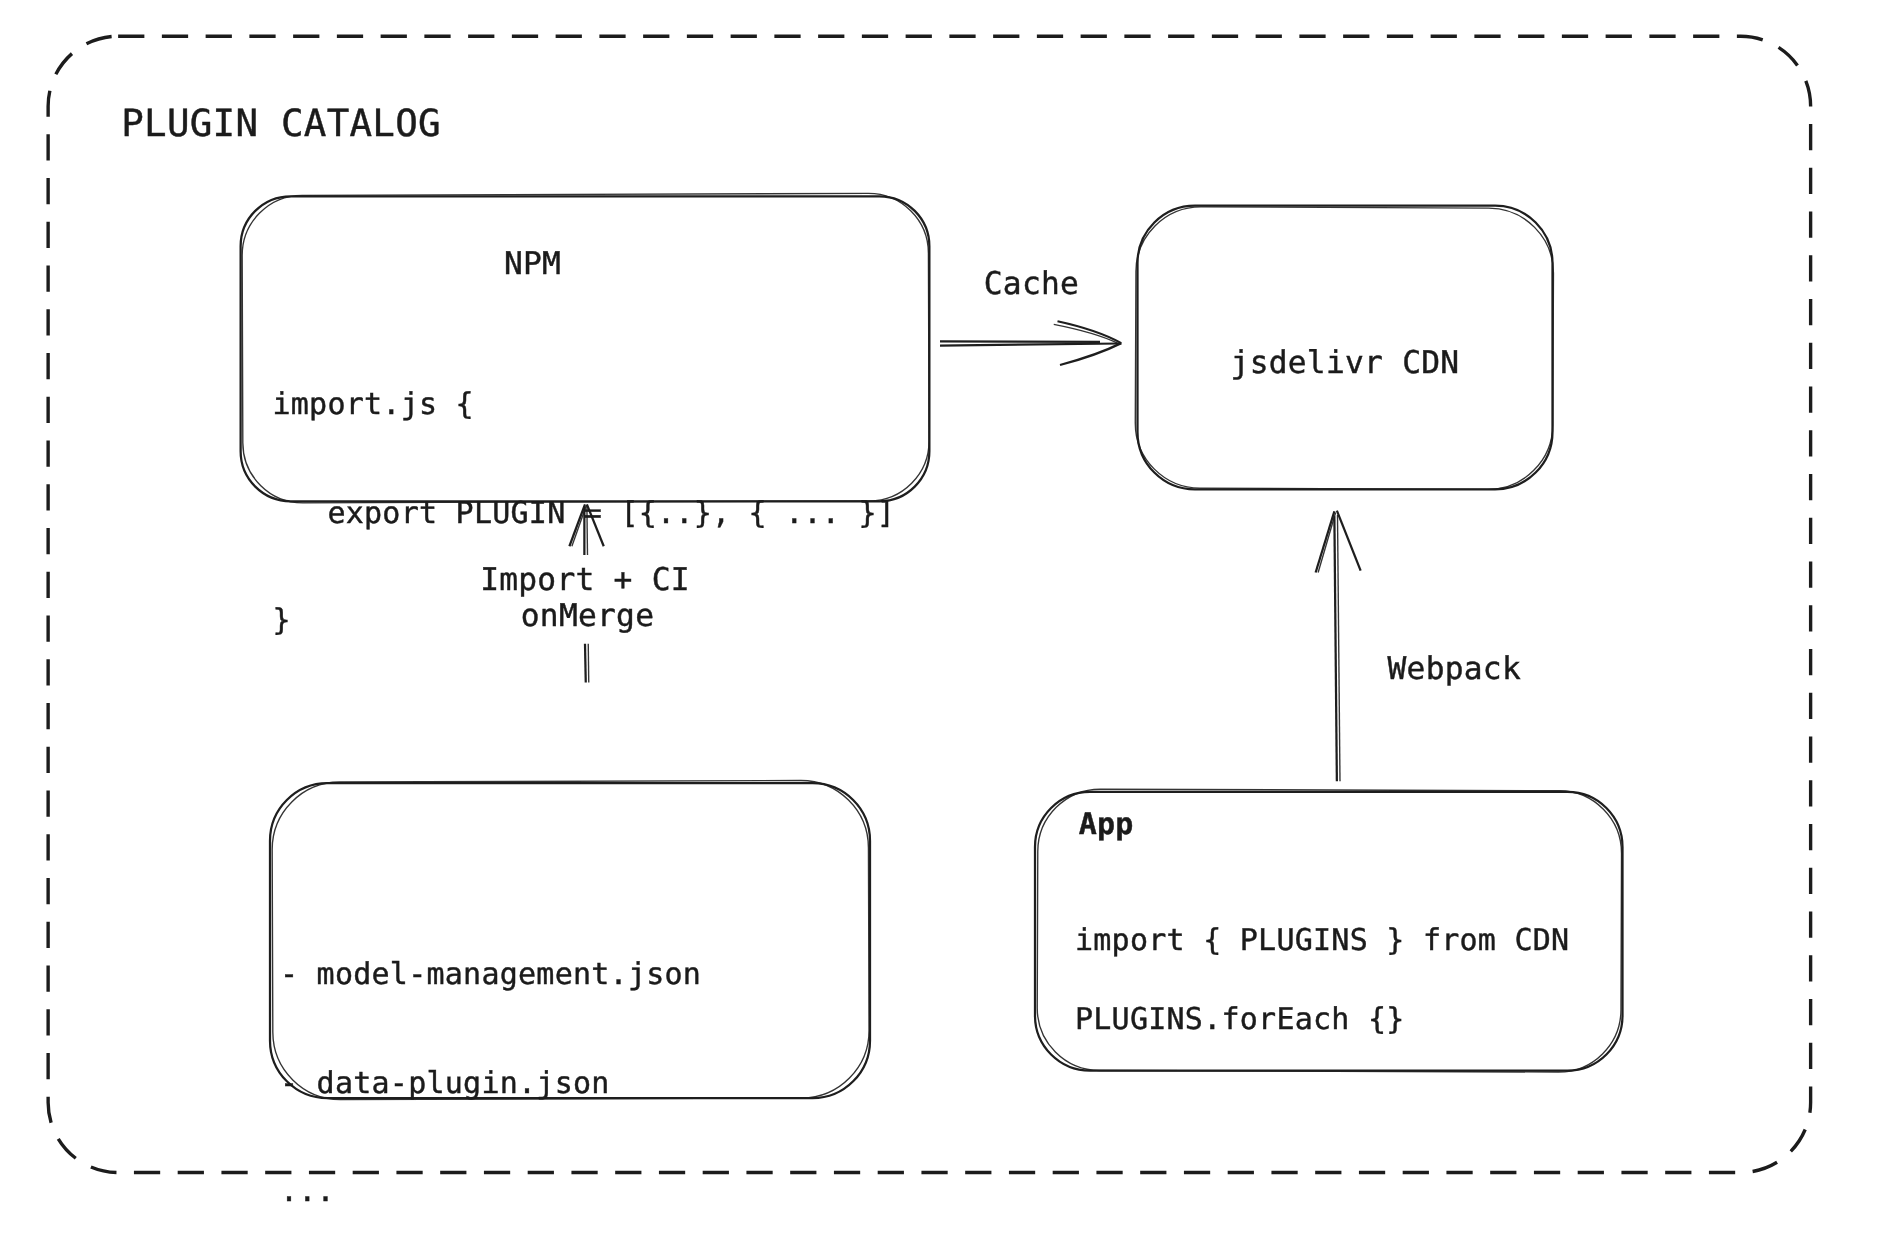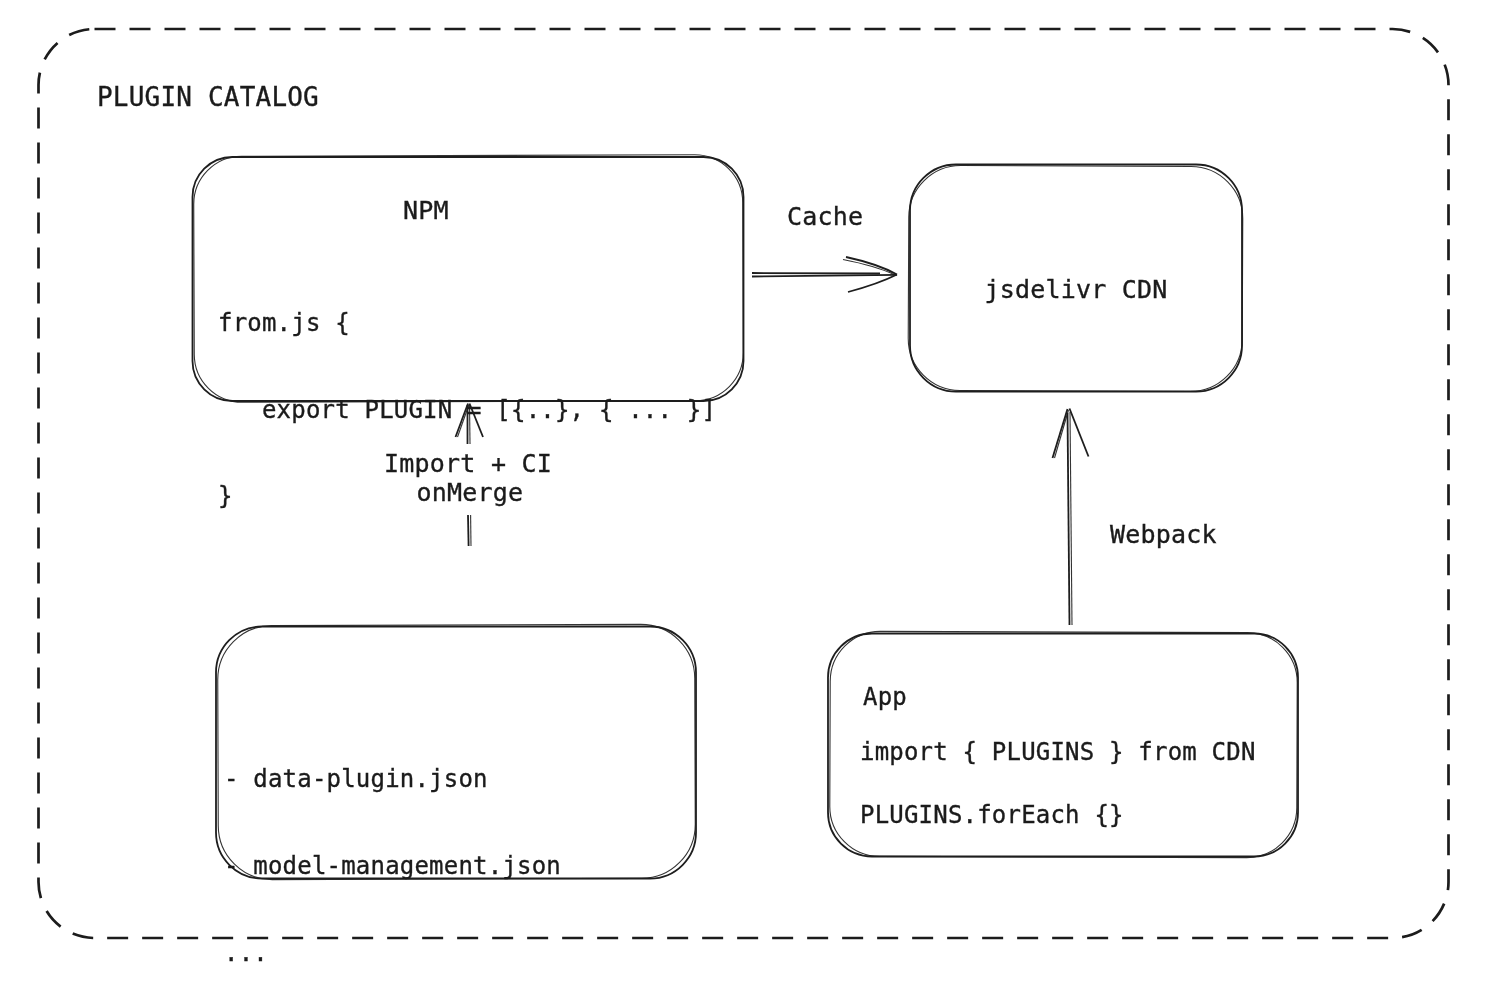--- a/index.html
+++ b/index.html
@@ -24,21 +24,21 @@
     width: 1506px; height: 1002px;
   }
   .txt {
     position: absolute;
     white-space: pre;
     color: #1b1b1b;
     -webkit-text-stroke: 0.35px #1b1b1b;
     letter-spacing: 0.2px;
   }
   .center { transform: translateX(-50%); }
-  .fs26 { font-size: 26px; }
+  .fs26 { font-size: 30px; }
   .fs25 { font-size: 25px; text-align: right; }
   .fs24 { font-size: 24px; }
   .code-block div { line-height: 30.5px; }
   .file-list div { line-height: 31px; }
   
   .ln  { fill: none; stroke: #1e1e1e; stroke-width: 1.8px; }
   .ln2 { fill: none; stroke: #1e1e1e; stroke-width: 1.1px; opacity: 0.9; }
   .dashed {
     fill: none; stroke: #1c1c1c; stroke-width: 2.7px;
     stroke-dasharray: 21 14;
@@ -100,37 +100,37 @@
       <path class="ln" d="M1052.5 458 L1067.5 409"></path>
       <path class="ln" d="M1088.5 456.5 L1069.5 408.5"></path>
       <path class="ln2" d="M1054.5 458 L1068.5 410"></path>
     </g>
   </svg>
 
   <div class="txt fs26" style="left:97px; top:82px;">PLUGIN CATALOG</div>
 
   <div class="txt fs25 center" style="left:426px; top:196px;">NPM</div>
   <div class="txt fs24 code-block" style="left:218px; top:252px;">
-    <div>from.js {</div>
+    <div>import.js {</div>
     <div>   export PLUGIN = [{..}, { ... }]</div>
     <div>}</div>
   </div>
 
-  <div class="txt fs25" style="left:787px; top:202px;">Cache</div>
+  <div class="txt fs25" style="left:787px; top:212px;">Cache</div>
 
   <div class="txt fs25 center" style="left:1076px; top:265px;margin-top:10px;">jsdelivr CDN</div>
 
   <div class="txt fs25 center" style="left:468px; top:449px;">Import + CI</div>
   <div class="txt fs25 center" style="left:470px; top:478px;">onMerge</div>
 
   <div class="txt fs24 file-list" style="left:224px; top:708px;">
+    <div>- model-management.json</div>
     <div>- data-plugin.json</div>
-    <div>- model-management.json</div>
     <div>...</div>
   </div>
 
-  <div class="txt fs24" style="left:863px; top:683px;">App</div>
+  <div class="txt fs24" style="left:863px; top:645px;font-weight:bold;">App</div>
   <div class="txt fs24" style="left:860px; top:738px;">import { PLUGINS } from CDN</div>
   <div class="txt fs24" style="left:860px; top:801px;">PLUGINS.forEach {}</div>
 
   <div class="txt fs25" style="left:1110px; top:520px;">Webpack</div>
 
 </div>
 
 </body></html>

